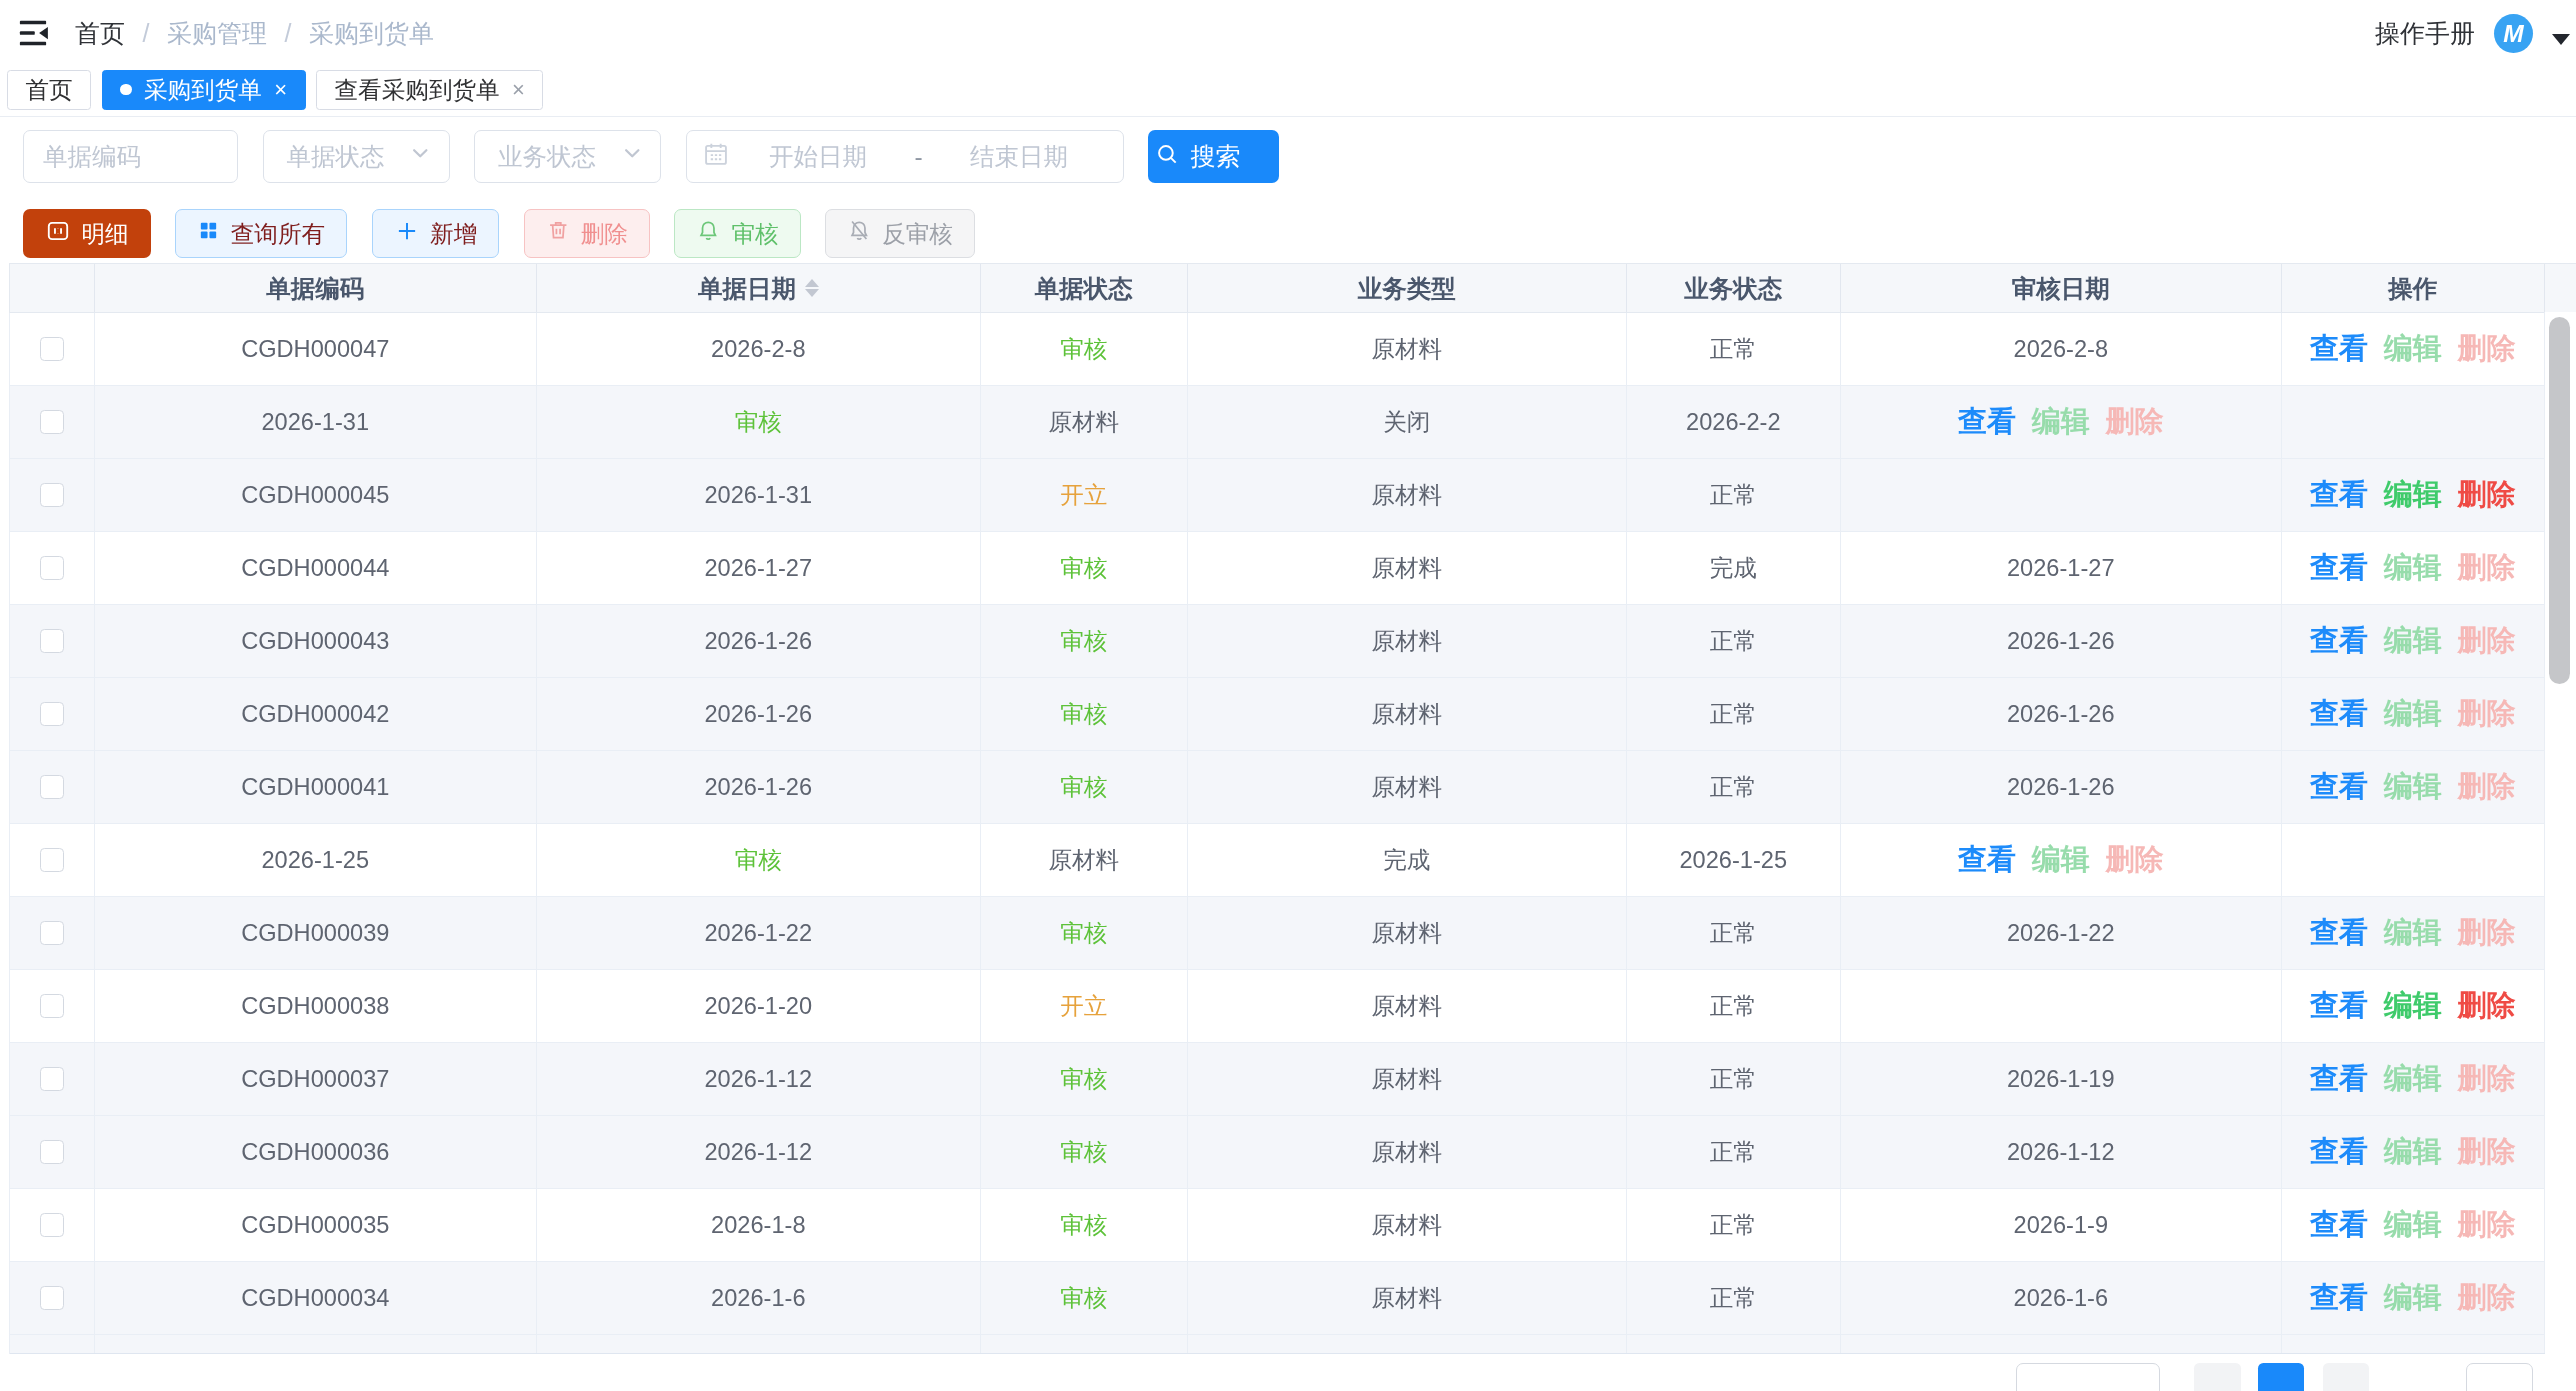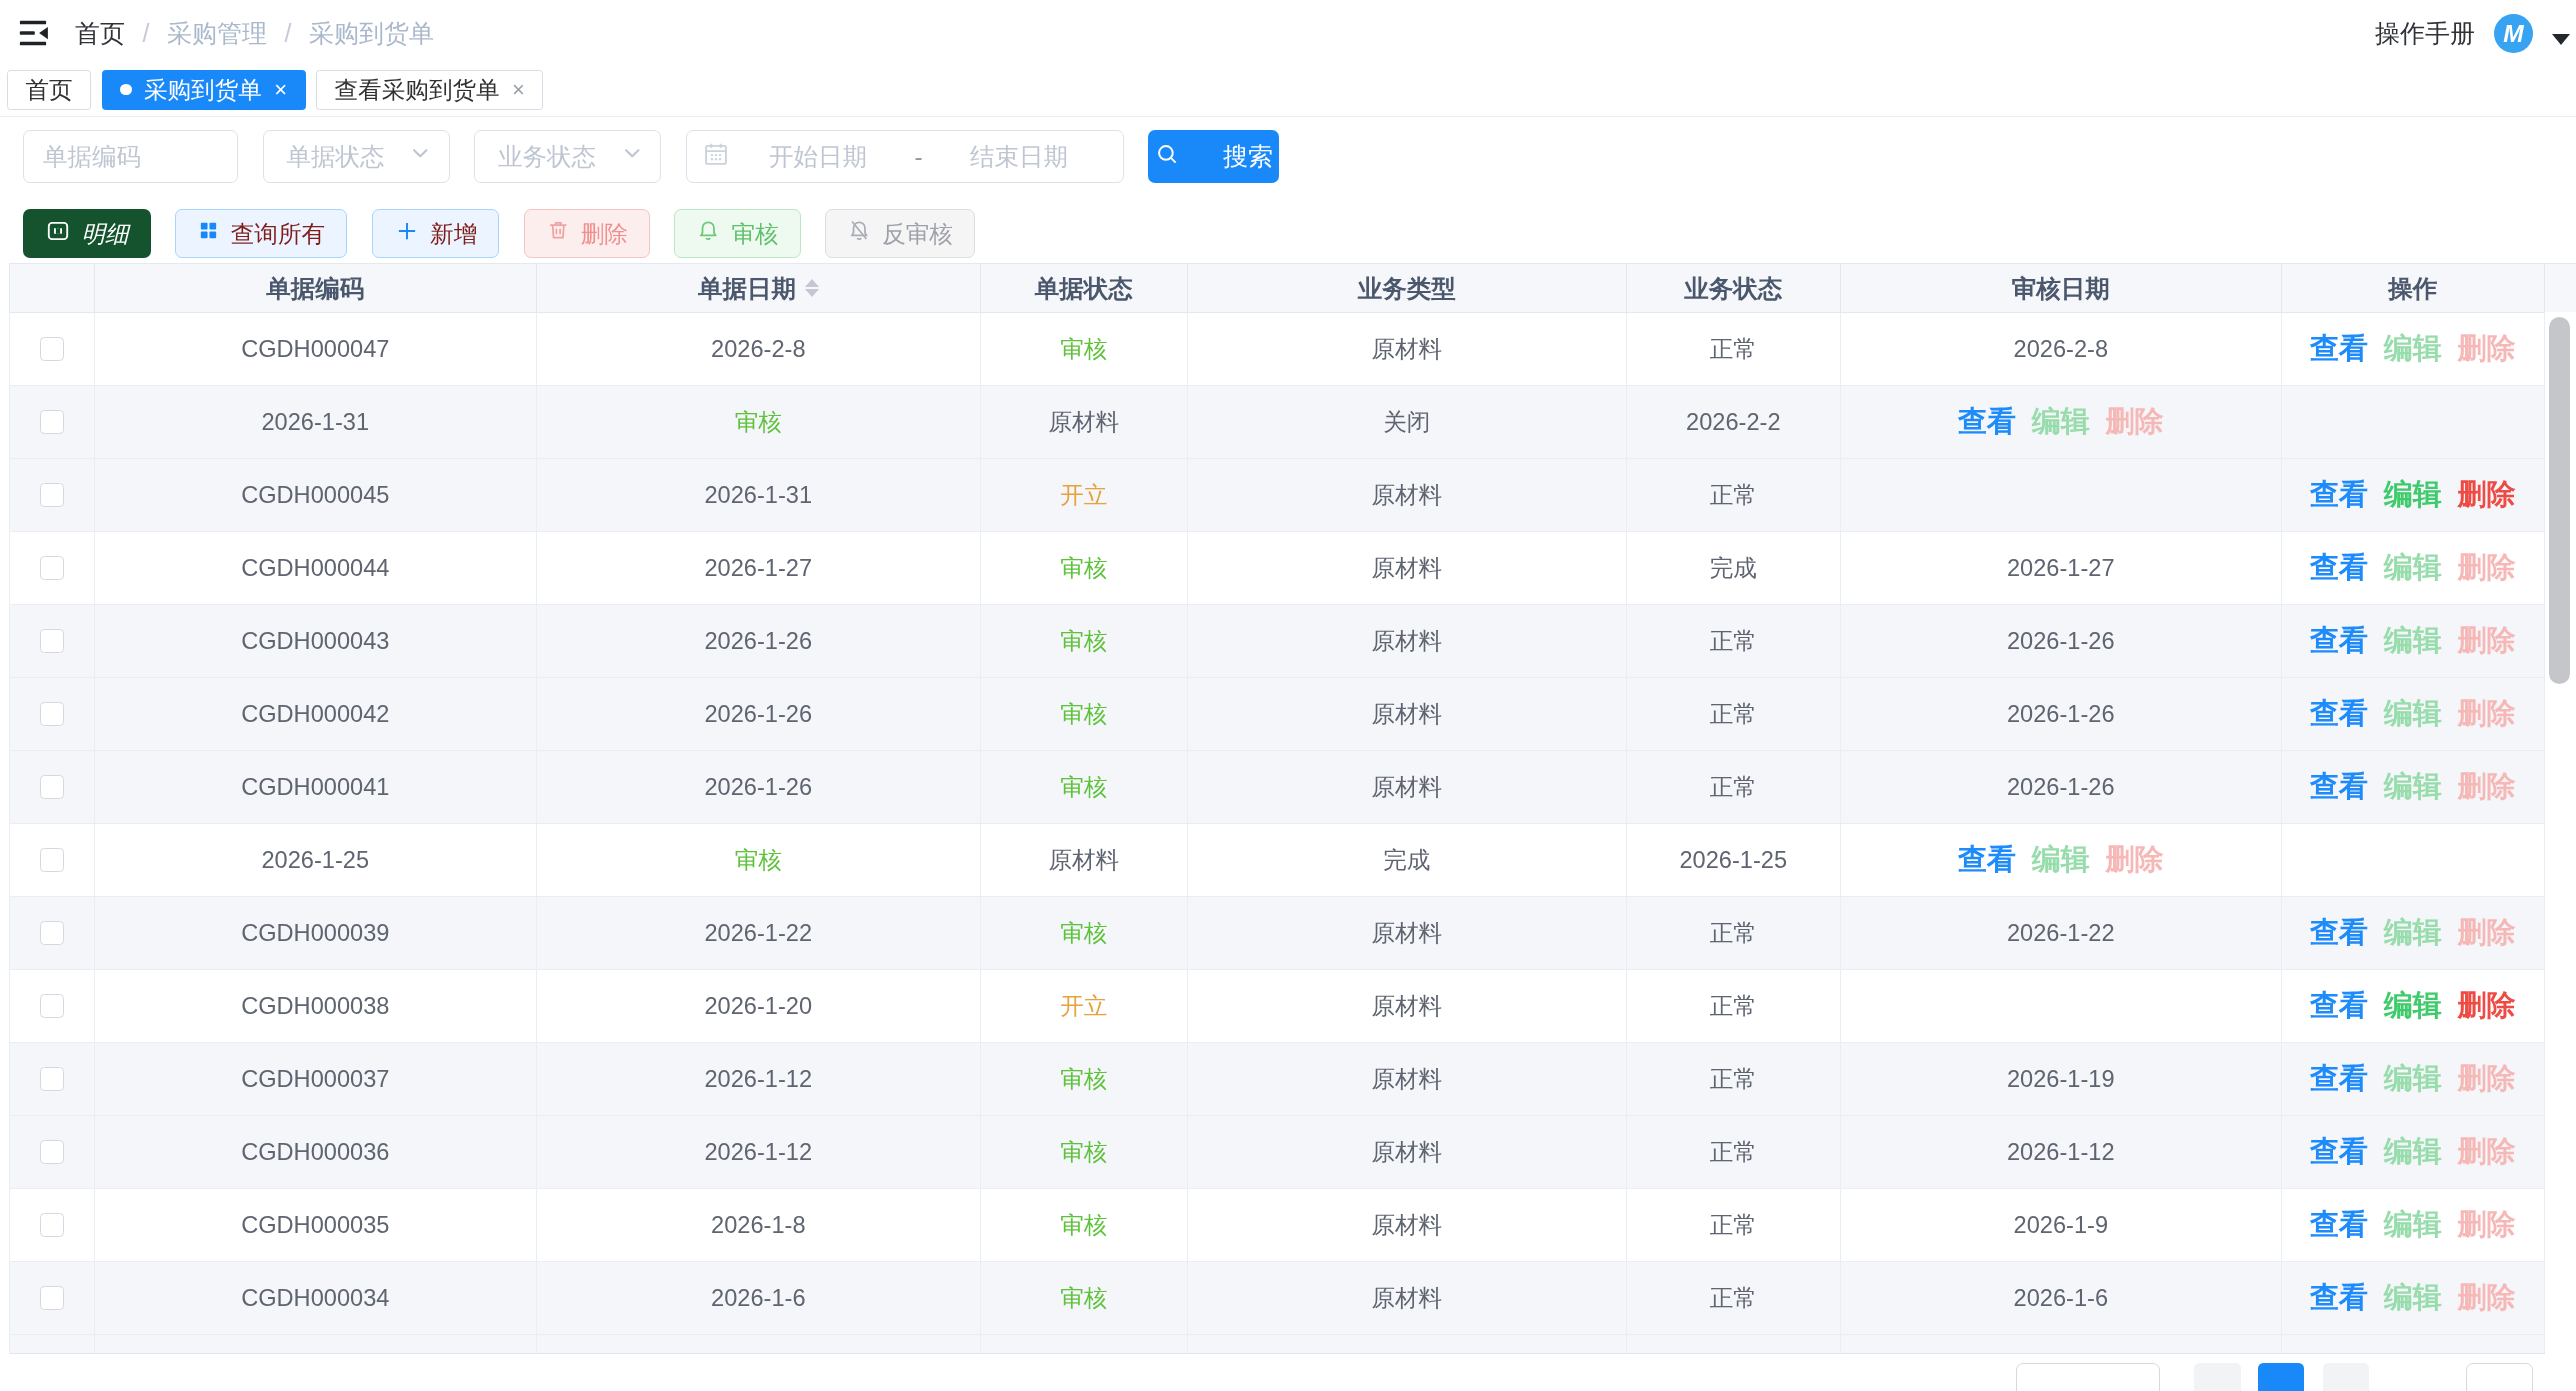--- a/index.html
+++ b/index.html
@@ -36,26 +36,26 @@
   .filters { position:absolute; top:130px; left:23px; display:flex; gap:24.5px; }
   .ctrl { height:53px; border:1.8px solid #dde2ea; border-radius:7px; background:#fff;
           display:flex; align-items:center; font-size:24.5px; color:#bfc6d2; }
   input.ctrl { width:215px; padding:0 19px; outline:none; font-family:inherit; color:#5e6470; }
   input.ctrl::placeholder { color:#bfc6d2; }
   .select { width:187px; justify-content:space-between; padding:0 15.8px 0 23px; cursor:pointer; }
   .datebox { width:438px; padding:0 15.8px; cursor:pointer; }
   .datebox .dtxt { flex:1; text-align:center; }
   .datebox .dsep { width:26px; text-align:center; color:#8f97a3; }
   .search-btn { width:131px; height:53px; background:#1989fa; border:none; border-radius:7px; color:#fff;
-                font-size:25px; display:flex; align-items:center; justify-content:space-between; gap:10.5px; cursor:pointer; font-family:inherit; }
+                font-size:25px; display:flex; align-items:center; justify-content:flex-start; gap:10.5px; cursor:pointer; font-family:inherit; }
   
   .toolbar { position:absolute; top:209px; left:23px; display:flex; gap:24.5px; }
   .btn { height:49px; border-radius:7px; border:1.8px solid transparent; padding:0 21px;
          display:flex; align-items:center; justify-content:center; gap:10.5px; font-size:23.6px; cursor:pointer; font-family:inherit; }
-  .btn.primary     { background:#14532d; color:#fff;font-style:italic; }
+  .btn.primary     { background:#c2410c; color:#fff; }
   .btn.plain-blue  { background:#ecf5ff; border-color:#a9d4fc; color:#7f1d1d; }
   .btn.plain-red   { background:#fdeeee; border-color:#f7c3c3; color:#f08f8f; }
   .btn.plain-green { background:#eefaf0; border-color:#bbe7c4; color:#5fc06a; }
   .btn.plain-gray  { background:#f5f5f6; border-color:#dcdee2; color:#9ca0a8; }
   
   .table { position:absolute; top:263px; left:8.8px; width:2567px; }
   .thead { display:grid; grid-template-columns:85px 442px 444px 207px 439px 214px 441px 263px 32px;
            height:50px; background:#f5f7fa; border-top:0.9px solid #e4e9f0; border-bottom:0.9px solid #e4e9f0;
            border-left:0.9px solid #e4e9f0; }
   .th { display:flex; align-items:center; justify-content:center; gap:8.8px;

